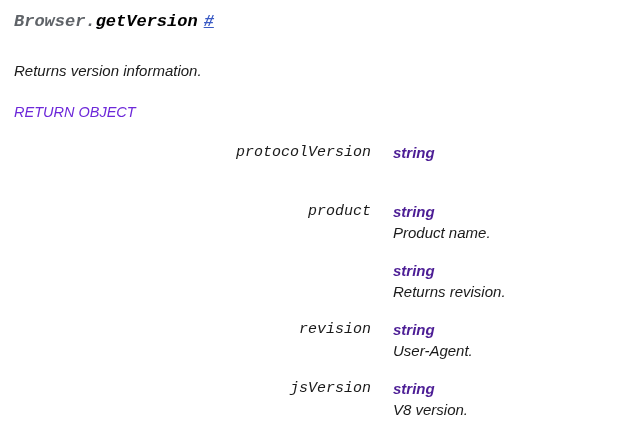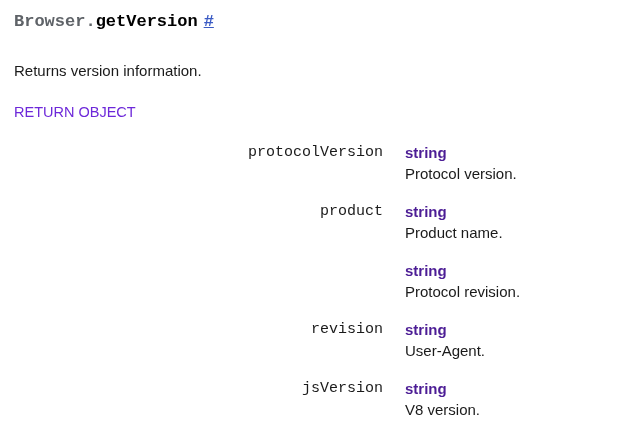--- a/index.html
+++ b/index.html
@@ -16,20 +16,21 @@
     -webkit-font-smoothing: antialiased;
   }
 
   .page {
     position: relative;
     width: 633px;
     height: 448px;
     padding: 0;
     box-sizing: border-box;
     background: #ffffff;
+    font-style: italic;
   }
 
   
   .method-title {
     position: absolute;
     left: 14px;
     top: 11px;
     font-family: "Liberation Mono", "DejaVu Sans Mono", monospace;
     font-size: 17px;
     line-height: 22px;
@@ -69,21 +70,21 @@
     top: 103px;
     font-size: 14.5px;
     line-height: 18px;
     color: #6d28d9;
     white-space: nowrap;
   }
 
   
   .params {
     position: absolute;
-    left: 16px;
+    left: 4px;
     top: 142px;
     width: 532px;
   }
   .param-row {
     position: relative;
     height: 59px;
   }
   .param-name {
     position: absolute;
     left: 0;
@@ -128,36 +129,35 @@
   <div class="summary">Returns version information.</div>
 
   <div class="section-label">RETURN OBJECT</div>
 
   <div class="params">
 
     <div class="param-row">
       <div class="param-name">protocolVersion</div>
       <div class="param-body">
         <div class="param-type">string</div>
-        <div class="param-desc">Protocol version.</div>
       </div>
     </div>
 
     <div class="param-row">
       <div class="param-name">product</div>
       <div class="param-body">
         <div class="param-type">string</div>
         <div class="param-desc">Product name.</div>
       </div>
     </div>
 
     <div class="param-row">
       <div class="param-body">
         <div class="param-type">string</div>
-        <div class="param-desc">Protocol revision.</div>
+        <div class="param-desc">Returns revision.</div>
       </div>
     </div>
 
     <div class="param-row">
       <div class="param-name">revision</div>
       <div class="param-body">
         <div class="param-type">string</div>
         <div class="param-desc">User-Agent.</div>
       </div>
     </div>

